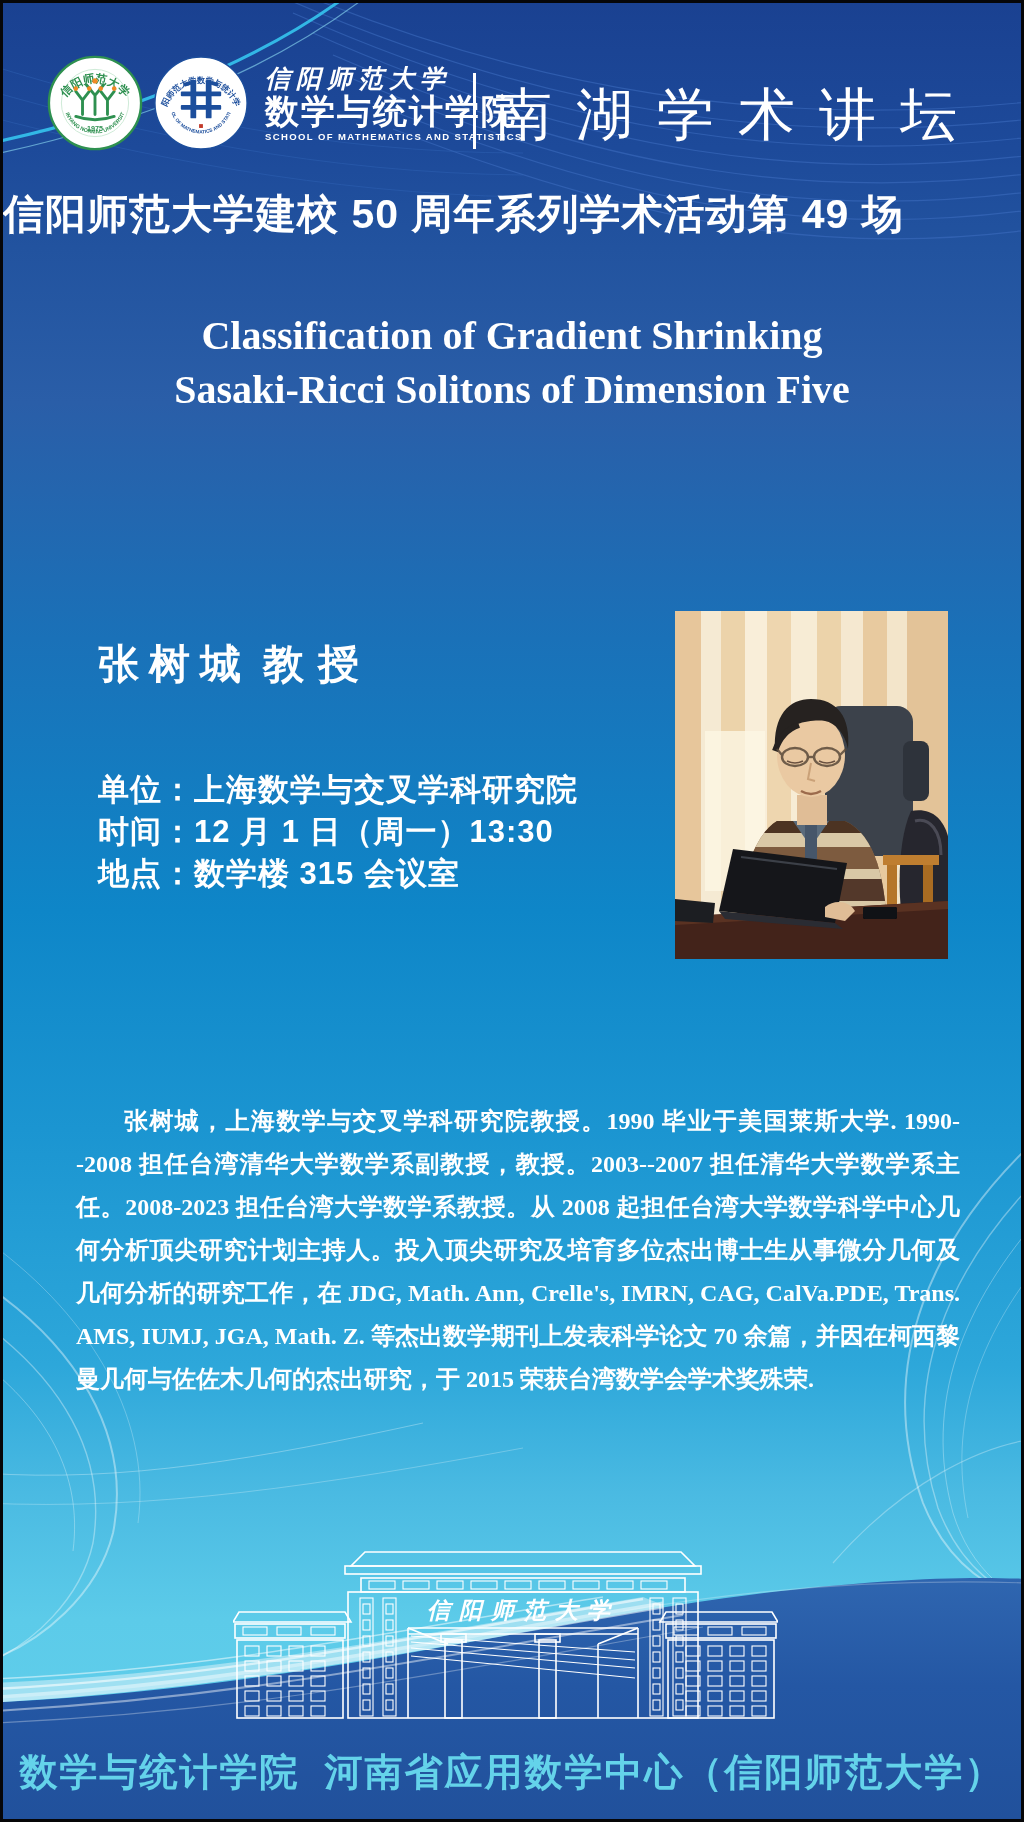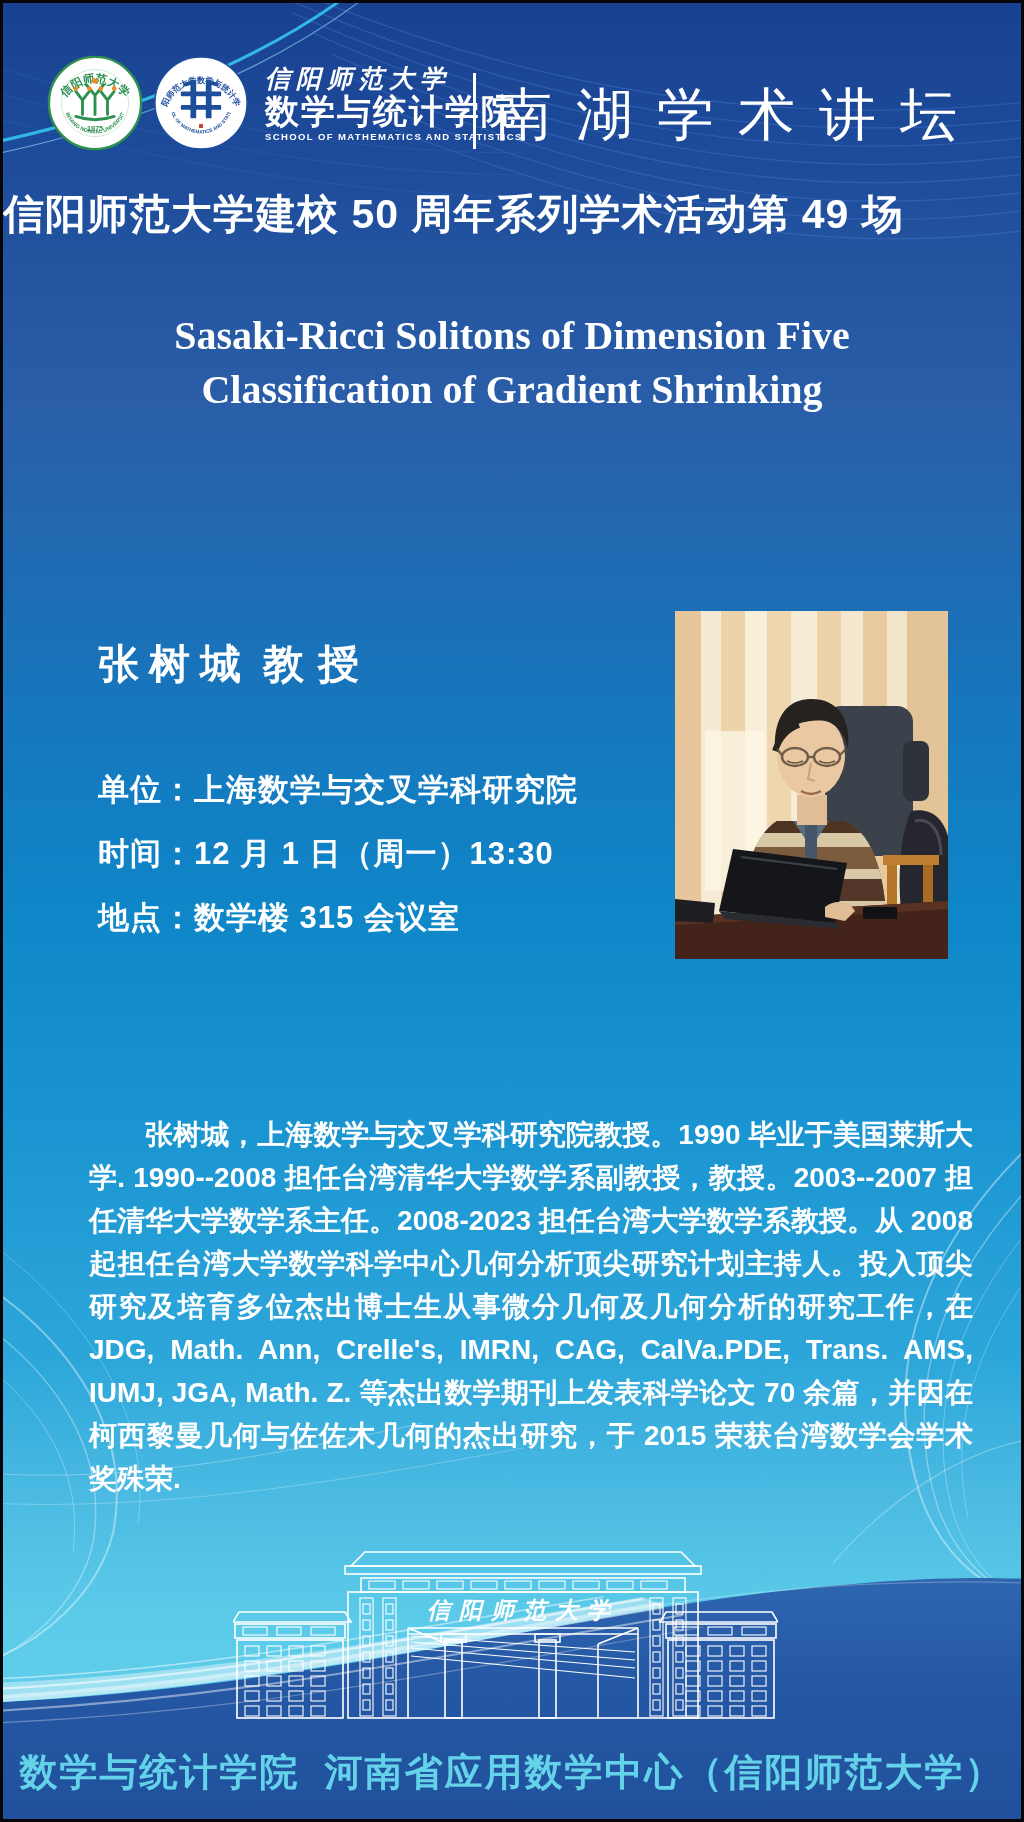--- a/index.html
+++ b/index.html
@@ -24,27 +24,27 @@
   .forum-title{position:absolute;left:492px;top:74px;color:#fff;font-size:57px;font-weight:normal;
     letter-spacing:24px;white-space:nowrap;}
   .series-line{position:absolute;left:0;top:184px;width:100%;color:#fff;
     font-size:41px;font-weight:bold;letter-spacing:1px;}
   
   .talk-title{position:absolute;left:0;top:306px;width:100%;text-align:center;color:#fff;
     font-family:"Liberation Serif","DejaVu Serif",serif;font-size:40px;font-weight:bold;line-height:54px;}
   
   .speaker-name{position:absolute;left:95px;top:634px;color:#fff;font-size:41px;font-weight:bold;letter-spacing:10px;white-space:nowrap;}
   .speaker-name .sp-title{margin-left:12px;letter-spacing:14px;}
-  .info-block{position:absolute;left:95px;top:766px;display:flex;flex-direction:column;gap:22px;
+  .info-block{position:absolute;left:95px;top:766px;display:flex;flex-direction:column;
     color:#fff;font-size:31px;font-weight:bold;}
   .info-row{white-space:nowrap;letter-spacing:1px;}
   .photo{position:absolute;left:672px;top:608px;width:273px;height:348px;overflow:hidden;}
   
-  .bio{position:absolute;left:70px;top:1094px;width:884px;color:#fff;font-size:28px;font-weight:bold;
-    line-height:43px;text-align:justify;text-indent:2em;margin:16px;}
+  .bio{position:absolute;left:70px;top:1094px;width:884px;color:#fff;font-size:24px;font-weight:bold;
+    line-height:43px;text-align:justify;text-indent:2em;margin:3px;font-family:Liberation Serif, serif;}
   
   .gate{position:absolute;left:230px;top:1545px;width:545px;height:172px;}
   .swoosh{position:absolute;left:0;bottom:0;width:1024px;height:286px;}
   .footer-text{position:absolute;left:0;top:1736px;width:100%;text-align:center;
     color:#64d3ea;font-size:38px;font-weight:bold;letter-spacing:2px;white-space:pre;margin-top:8px;}
   .decor{position:absolute;left:0;top:0;width:1024px;height:1822px;pointer-events:none;}
 </style>
 </head>
 <body>
 
@@ -147,22 +147,22 @@
       <div class="school-en">SCHOOL OF MATHEMATICS AND STATISTICS</div>
     </div>
   </div>
 
   <div class="hdr-divider"></div>
   <div class="forum-title">南湖学术讲坛</div>
 
   <div class="series-line">信阳师范大学建校 50 周年系列学术活动第 49 场</div>
 
   <div class="talk-title">
+    <div>Classification of Gradient Shrinking</div>
     <div>Sasaki-Ricci Solitons of Dimension Five</div>
-    <div>Classification of Gradient Shrinking</div>
   </div>
 
   <div class="speaker-name">
     <span>张树城</span><span class="sp-title">教授</span>
   </div>
 
   <div class="info-block">
     <div class="info-row">
       <span>单位：</span><span>上海数学与交叉学科研究院</span>
     </div>

